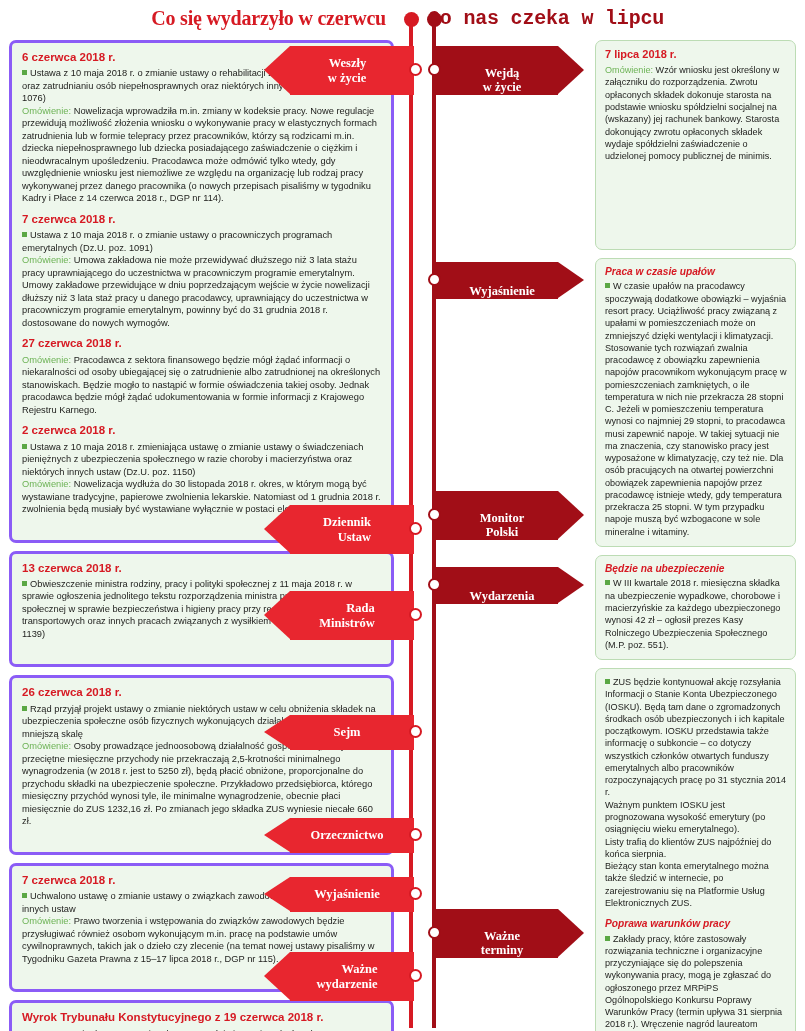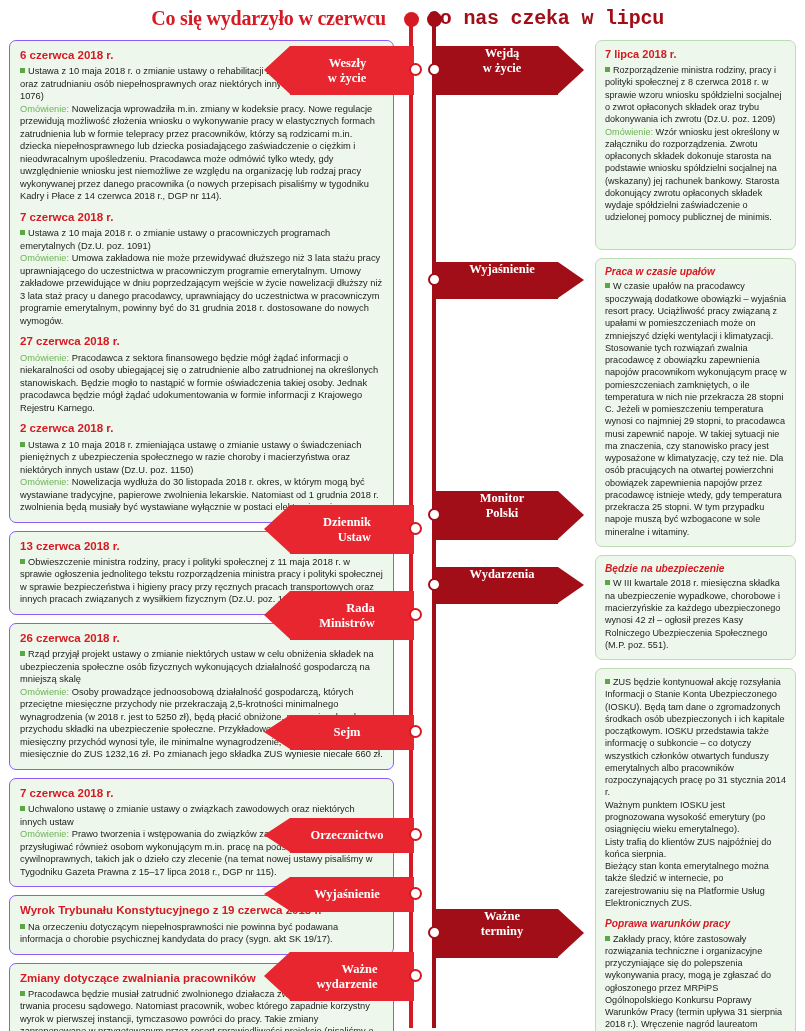--- a/index.html
+++ b/index.html
@@ -37,24 +37,24 @@
 
   
   .rail{position:absolute;top:20px;width:4px;}
   .rail.left{left:409px;background:#d61a23;height:1008px;}
   .rail.right{left:432px;background:#a10e17;height:1008px;}
 
   
   .col-left{position:absolute;left:9px;top:40px;width:385px;}
   .card{
     background:#eef7ec;
-    border:1px solid #8b5cf6;
+    border:3px solid #8b5cf6;
     border-radius:7px;
     box-sizing:border-box;
-    padding:7px 10px 8px 10px;
+    padding:7px 10px 24px 10px;
     margin-bottom:8px;
     position:relative;
   }
   .card .date{
     color:#d61a23;
     font-weight:bold;
     font-size:11.5px;
     margin:0 0 3px 0;
     line-height:1.25;
   }
@@ -129,21 +129,21 @@
   .tag-r{
     position:absolute;
     left:436px;
     background:#a10e17;
     color:#ffffff;
     font-family:"Liberation Serif", serif;
     font-weight:bold;
     font-size:12.5px;
     line-height:1.18;
     text-align:center;
-    display:flex;align-items:flex-start;justify-content:center;
+    display:flex;align-items:flex-end;justify-content:center;
     box-sizing:border-box;
     padding:0 4px 0 14px;
     width:122px;
   }
   .tag-r::after{
     content:"";
     position:absolute;right:-26px;top:0;
     width:0;height:0;
     border-top:var(--half) solid transparent;
     border-bottom:var(--half) solid transparent;
@@ -214,21 +214,20 @@
     <div class="date">Zmiany dotyczące zwalniania pracowników</div>
     <p><span class="sq"></span><span>Pracodawca będzie musiał zatrudnić zwolnionego działacza związkowego w czasie trwania procesu sądowego. Natomiast pracownik, wobec którego zapadnie korzystny wyrok w pierwszej instancji, tymczasowo powróci do pracy. Takie zmiany zaproponowano w przygotowanym przez resort sprawiedliwości projekcie (pisaliśmy o tym w Tygodniku Gazeta Prawna z 22–24 czerwca 2018 r., DGP nr 120).</span></p>
   </div>
 
 </div>
 
 <div class="col-right">
 
   <div class="card-r" style="min-height:210px">
     <div class="date">7 lipca 2018 r.</div>
-    <p><span class="sq"></span><span>Rozporządzenie ministra rodziny, pracy i polityki społecznej z 8 czerwca 2018 r. w sprawie wzoru wniosku spółdzielni socjalnej o zwrot opłaconych składek oraz trybu dokonywania ich zwrotu (Dz.U. poz. 1209)</span></p>
     <p><span class="omow">Omówienie:</span> <span>Wzór wniosku jest określony w załączniku do rozporządzenia. Zwrotu opłaconych składek dokonuje starosta na podstawie wniosku spółdzielni socjalnej na (wskazany) jej rachunek bankowy. Starosta dokonujący zwrotu opłaconych składek wydaje spółdzielni zaświadczenie o udzielonej pomocy publicznej de minimis.</span></p>
   </div>
 
   <div class="card-r" style="min-height:222px">
     <div class="title">Praca w czasie upałów</div>
     <p><span class="sq"></span><span>W czasie upałów na pracodawcy spoczywają dodatkowe obowiązki – wyjaśnia resort pracy. Uciążliwość pracy związaną z upałami w pomieszczeniach może on zmniejszyć dzięki wentylacji i klimatyzacji. Stosowanie tych rozwiązań zwalnia pracodawcę z obowiązku zapewnienia napojów pracownikom wykonującym pracę w pomieszczeniach zamkniętych, o ile temperatura w nich nie przekracza 28 stopni C. Jeżeli w pomieszczeniu temperatura wynosi co najmniej 29 stopni, to pracodawca musi zapewnić napoje. W takiej sytuacji nie ma znaczenia, czy stanowisko pracy jest wyposażone w klimatyzację, czy też nie. Dla osób pracujących na otwartej powierzchni obowiązek zapewnienia napojów przez pracodawcę istnieje wtedy, gdy temperatura przekracza 25 stopni. W tym przypadku napoje muszą być wzbogacone w sole mineralne i witaminy.</span></p>
   </div>
 
   <div class="card-r" style="min-height:64px">
     <div class="title">Będzie na ubezpieczenie</div>

